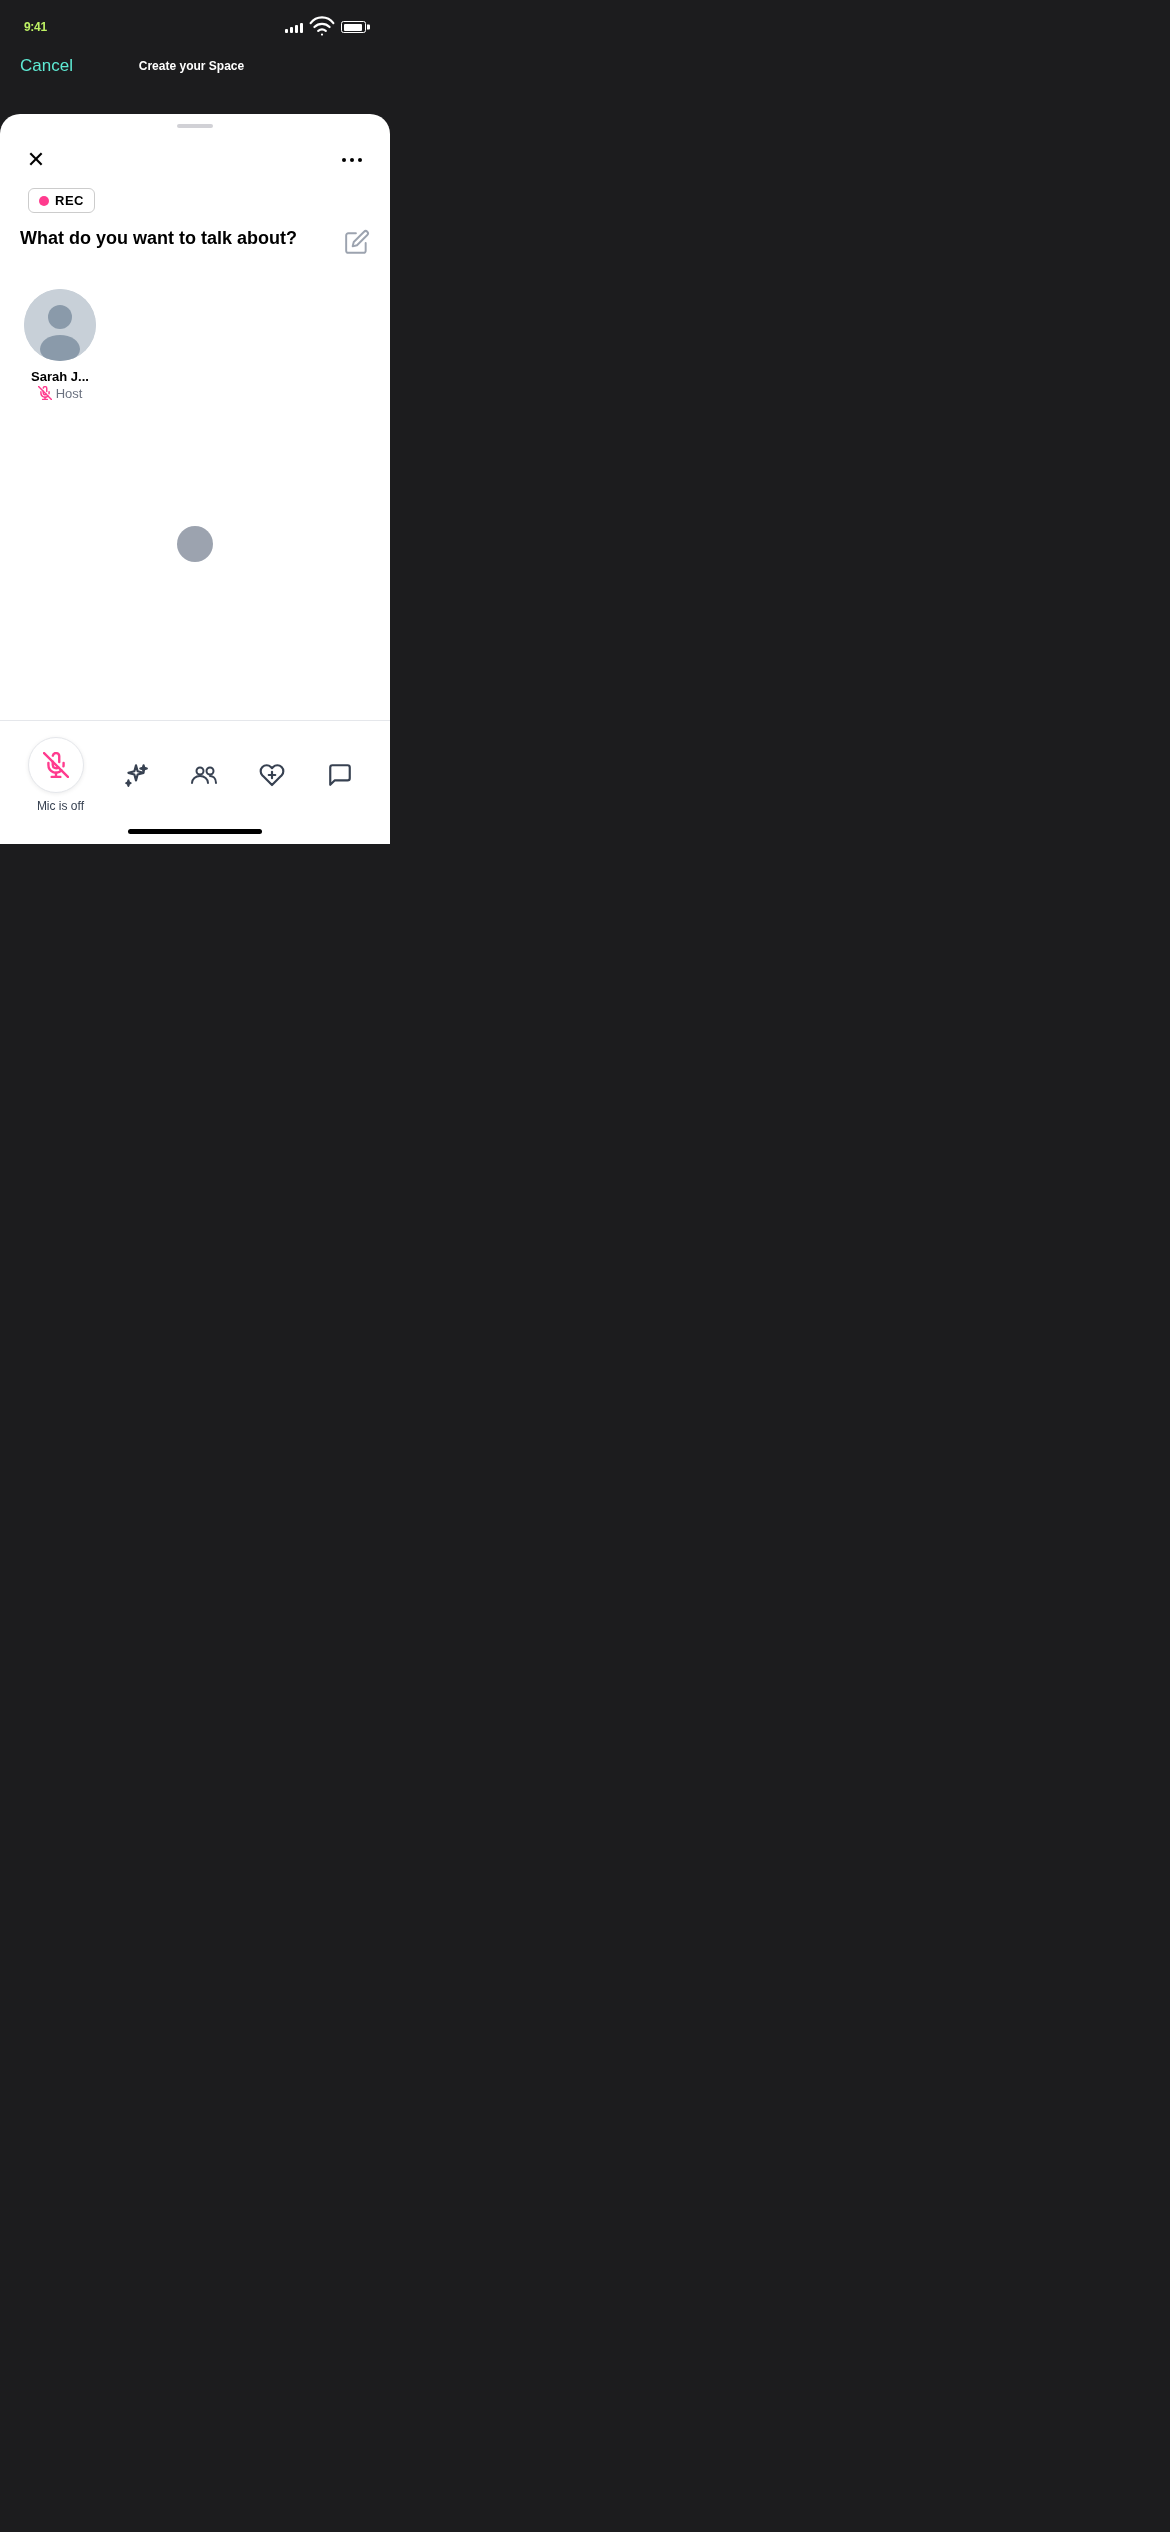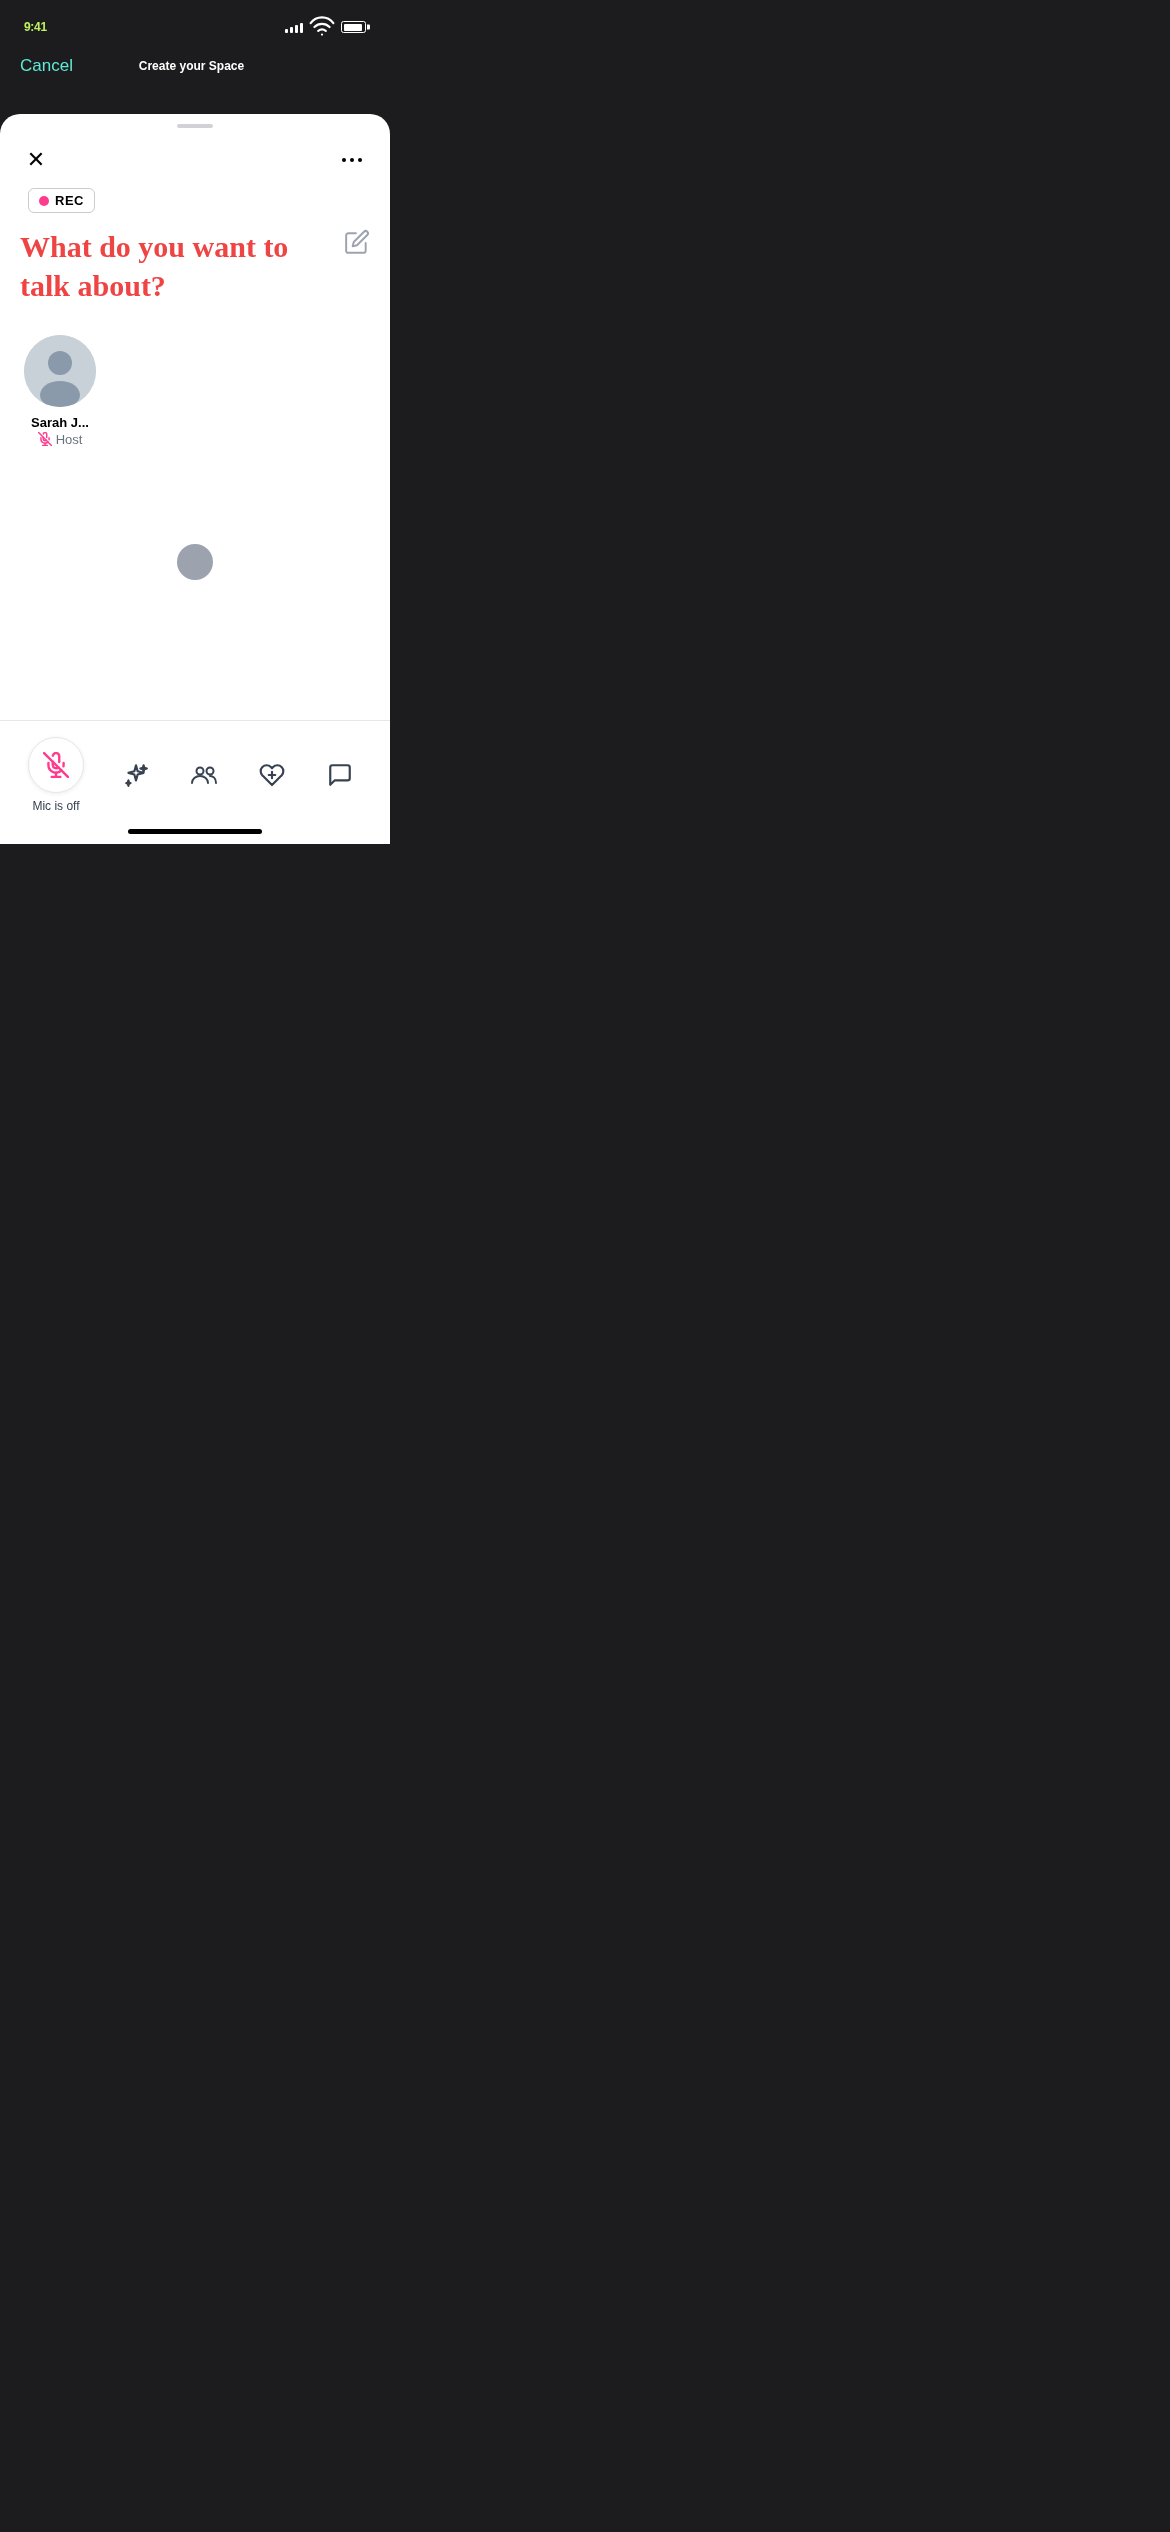--- a/index.html
+++ b/index.html
@@ -187,26 +187,25 @@
 
     
     .topic-area {
       display: flex;
       justify-content: space-between;
       align-items: flex-start;
       padding: 0 20px 20px 20px;
     }
 
     .topic-text {
-      font-size: 30px;
+      font-size: 18px;
       font-weight: 700;
-      color: #ef4444;
+      color: #000000;
       line-height: 1.3;
       flex: 1;
-      font-family: Liberation Serif, serif;
     }
 
     .edit-icon {
       margin-left: 12px;
       margin-top: 2px;
       cursor: pointer;
     }
 
     
     .participants-area {
@@ -307,21 +306,21 @@
       display: flex;
       align-items: center;
       justify-content: space-between;
       padding: 16px 28px 8px 28px;
       background: #fff;
     }
 
     .mic-btn-container {
       display: flex;
       flex-direction: column;
-      align-items: center;
+      align-items: flex-end;
       gap: 6px;
     }
 
     .mic-btn {
       width: 56px;
       height: 56px;
       border-radius: 50%;
       border: 1.5px solid #e5e7eb;
       background: #fff;
       display: flex;

